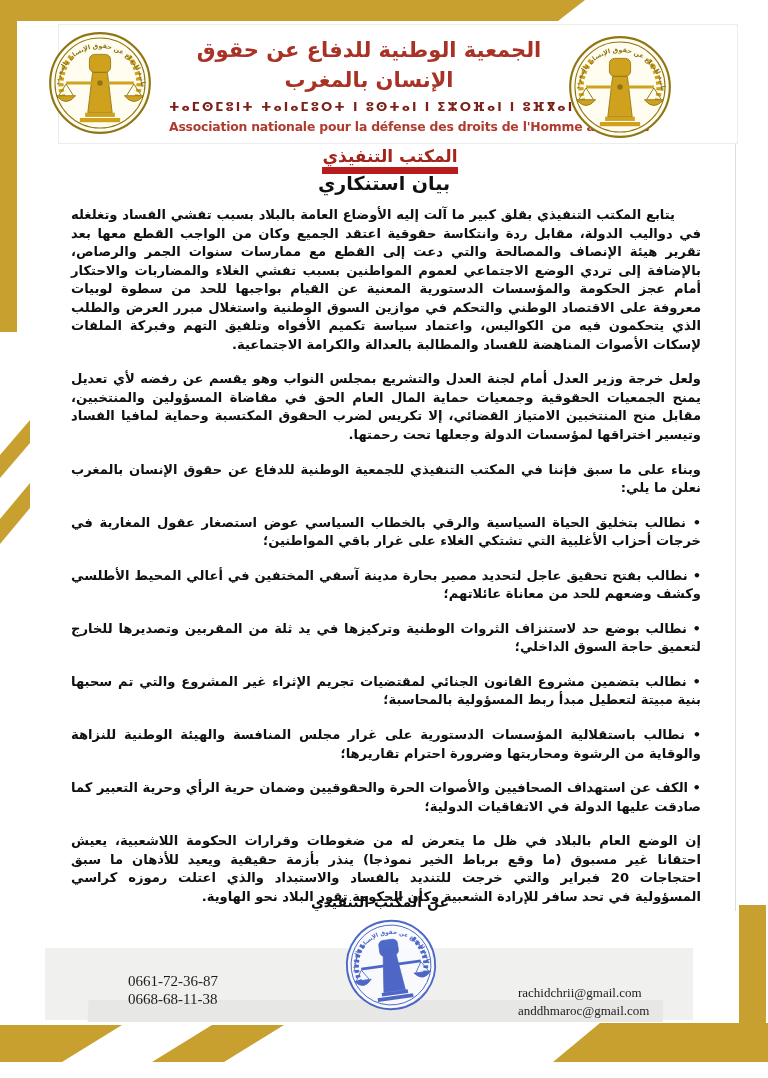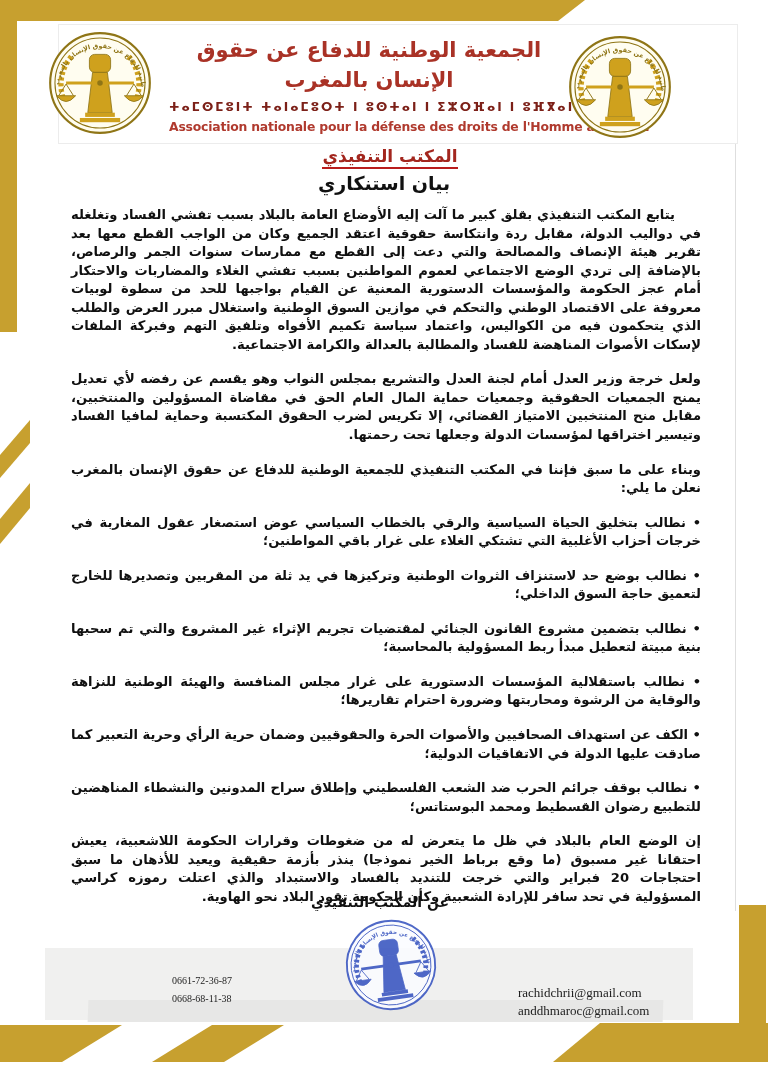--- a/index.html
+++ b/index.html
@@ -19,36 +19,36 @@
   .logo-left{left:-12px;top:4px;}
   .logo-right{left:508px;top:8px;}
   .logo{--e1:#cfa11d;--e2:#8f7516;--eb:#fffdf0;}
   .header-text{position:absolute;left:110px;top:10px;width:400px;text-align:center;}
   .title-ar{color:#a93226;font-weight:bold;font-size:21px;line-height:30px;direction:rtl;}
   .title-tif{color:#7c2018;font-weight:bold;font-size:12px;letter-spacing:2px;line-height:20px;margin-top:2px;white-space:nowrap;}
   .title-fr{color:#b03a2e;font-weight:bold;font-size:12.4px;letter-spacing:-0.2px;line-height:17px;margin-top:1px;white-space:nowrap;}
   
   .sec-title{position:absolute;left:0;top:146px;width:768px;text-align:center;
     color:#a3261e;font-weight:bold;font-size:17px;direction:rtl;}
-  .sec-title span{border-bottom:2px solid #b91c1c;padding-bottom:1px;margin-left:12px;}
+  .sec-title span{border-bottom:7px solid #b91c1c;padding-bottom:1px;margin-left:12px;}
   .stmt-type{position:absolute;left:0;top:172px;width:768px;text-align:center;
     color:#111;font-weight:bold;font-size:19px;direction:rtl;}
   
   .body-text{position:absolute;left:55px;top:190px;width:662px;direction:rtl;
     color:#101010;font-weight:bold;font-size:13.1px;line-height:18.55px;text-align:justify;}
   .body-text p{margin:16px;}
   .para.indent{text-indent:26px;}
   .signature{position:absolute;left:280px;top:894px;width:200px;text-align:center;direction:rtl;
     color:#101010;font-weight:bold;font-size:14px;}
   
   .stamp{position:absolute;left:344px;top:918px;width:94px;height:94px;
     --e1:#3d59c2;--e2:#3d59c2;--eb:#fbfcff;opacity:.9;transform:rotate(-8deg);}
   
   .phones{position:absolute;left:128px;top:972px;font-family:"Liberation Serif",serif;
-    font-size:10px;line-height:18px;color:#1c1c1c;margin-left:44px;}
+    font-size:15px;line-height:18px;color:#1c1c1c;}
   .emails{position:absolute;left:518px;top:984px;font-family:"Liberation Serif",serif;
     font-size:13px;line-height:18px;color:#1c1c1c;}
 </style>
 </head>
 <body>
 
 <div class="canvas">
 
   <svg width="0" height="0" style="position:absolute" aria-hidden="true">
     <defs>
@@ -107,25 +107,25 @@
   <div class="sec-title"><span>المكتب التنفيذي</span></div>
   <div class="stmt-type">بيان استنكاري</div>
 
   <div class="body-text">
     <p class="para indent">يتابع المكتب التنفيذي بقلق كبير ما آلت إليه الأوضاع العامة بالبلاد بسبب تفشي الفساد وتغلغله في دواليب الدولة، مقابل ردة وانتكاسة حقوقية اعتقد الجميع وكان من الواجب القطع معها بعد تقرير هيئة الإنصاف والمصالحة والتي دعت إلى القطع مع ممارسات سنوات الجمر والرصاص، بالإضافة إلى تردي الوضع الاجتماعي لعموم المواطنين بسبب تفشي الغلاء والمضاربات والاحتكار أمام عجز الحكومة والمؤسسات الدستورية المعنية عن القيام بواجبها للحد من سطوة لوبيات معروفة على الاقتصاد الوطني والتحكم في موازين السوق الوطنية واستغلال مبرر العرض والطلب الذي يتحكمون فيه من الكواليس، واعتماد سياسة تكميم الأفواه وتلفيق التهم وفبركة الملفات لإسكات الأصوات المناهضة للفساد والمطالبة بالعدالة والكرامة الاجتماعية.</p>
     <p class="para">ولعل خرجة وزير العدل أمام لجنة العدل والتشريع بمجلس النواب وهو يقسم عن رفضه لأي تعديل يمنح الجمعيات الحقوقية وجمعيات حماية المال العام الحق في مقاضاة المسؤولين والمنتخبين، مقابل منح المنتخبين الامتياز القضائي، إلا تكريس لضرب الحقوق المكتسبة وحماية لمافيا الفساد وتيسير اختراقها لمؤسسات الدولة وجعلها تحت رحمتها.</p>
     <p class="para">وبناء على ما سبق فإننا في المكتب التنفيذي للجمعية الوطنية للدفاع عن حقوق الإنسان بالمغرب نعلن ما يلي:</p>
     <div>
 
     <p class="para demand">• نطالب بتخليق الحياة السياسية والرقي بالخطاب السياسي عوض استصغار عقول المغاربة في خرجات أحزاب الأغلبية التي تشتكي الغلاء على غرار باقي المواطنين؛</p>
+        <p class="para demand">• نطالب بفتح تحقيق عاجل لتحديد مصير بحارة مدينة آسفي المختفين في أعالي المحيط الأطلسي وكشف وضعهم للحد من معاناة عائلاتهم؛</p>
         <p class="para demand">• نطالب بوضع حد لاستنزاف الثروات الوطنية وتركيزها في يد ثلة من المقربين وتصديرها للخارج لتعميق حاجة السوق الداخلي؛</p>
         <p class="para demand">• نطالب بتضمين مشروع القانون الجنائي لمقتضيات تجريم الإثراء غير المشروع والتي تم سحبها بنية مبيتة لتعطيل مبدأ ربط المسؤولية بالمحاسبة؛</p>
         <p class="para demand">• نطالب باستقلالية المؤسسات الدستورية على غرار مجلس المنافسة والهيئة الوطنية للنزاهة والوقاية من الرشوة ومحاربتها وضرورة احترام تقاريرها؛</p>
         <p class="para demand">• الكف عن استهداف الصحافيين والأصوات الحرة والحقوقيين وضمان حرية الرأي وحرية التعبير كما صادقت عليها الدولة في الاتفاقيات الدولية؛</p>
-        <p class="para demand">• نطالب بوقف جرائم الحرب ضد الشعب الفلسطيني وإطلاق سراح المدونين والنشطاء المناهضين للتطبيع رضوان القسطيط ومحمد البوستاتس؛</p>
       </div>
     <p class="para">إن الوضع العام بالبلاد في ظل ما يتعرض له من ضغوطات وقرارات الحكومة اللاشعبية، يعيش احتقانا غير مسبوق (ما وقع برباط الخير نموذجا) ينذر بأزمة حقيقية ويعيد للأذهان ما سبق احتجاجات 20 فبراير والتي خرجت للتنديد بالفساد والاستبداد والذي اعتلت رموزه كراسي المسؤولية في تحد سافر للإرادة الشعبية وكأن الحكومة تقود البلاد نحو الهاوية.</p>
   </div>
 
   <div class="signature">عن المكتب التنفيذي</div>
 
   <svg class="stamp" viewBox="0 0 100 100">
       <use href="#emblem"></use>
     </svg>
 

